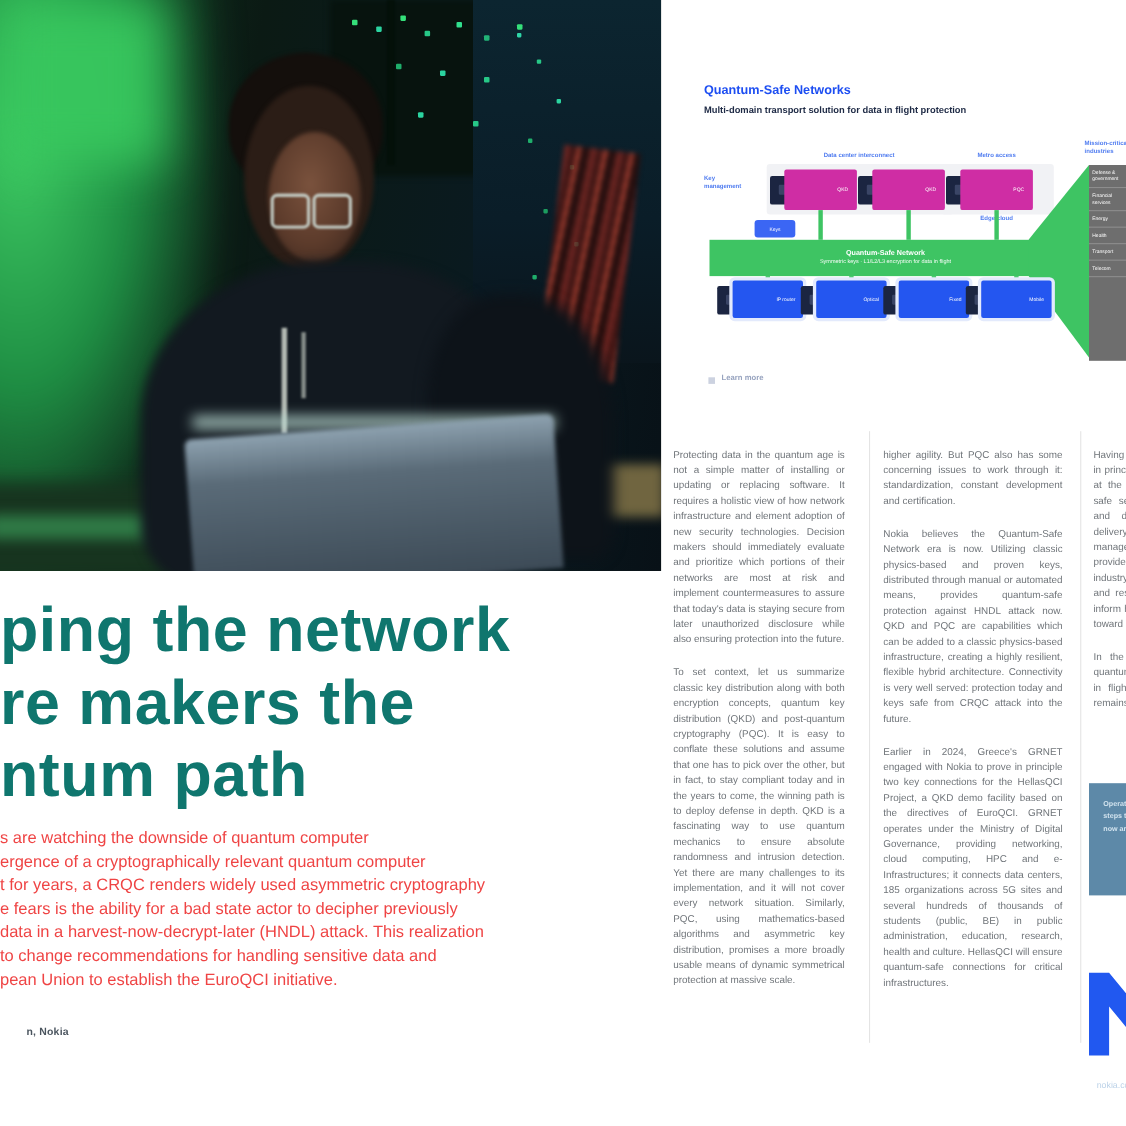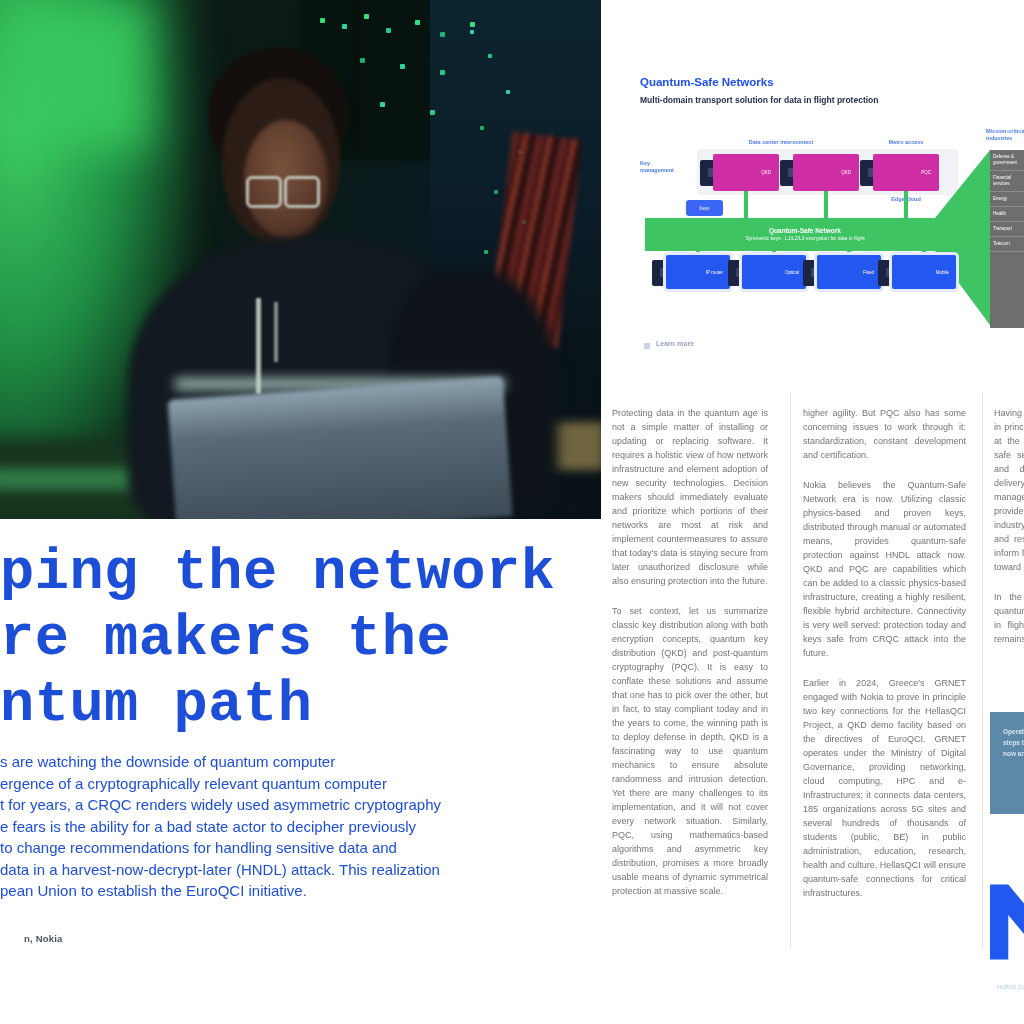--- a/index.html
+++ b/index.html
@@ -29,23 +29,23 @@
   .glass-l{left:246px;top:176px;width:30px;height:26px;border:3px solid #c9d4cd;border-radius:6px;filter:blur(1px);opacity:.9;}
   .glass-r{left:284px;top:176px;width:30px;height:26px;border:3px solid #c9d4cd;border-radius:6px;filter:blur(1px);opacity:.9;}
   .hoodie{left:128px;top:238px;width:350px;height:300px;border-radius:48% 42% 20% 20%;background:#121920;filter:blur(5px);}
   .hoodie2{left:388px;top:268px;width:170px;height:240px;border-radius:40% 50% 10% 10%;background:#0d1319;filter:blur(6px);}
   .drawstring1{left:256px;top:298px;width:5px;height:96px;background:#cfd5cc;filter:blur(1px);opacity:.85;}
   .drawstring2{left:274px;top:302px;width:4px;height:60px;background:#b9c0b8;filter:blur(1px);opacity:.7;}
   .laptop-glow{left:175px;top:378px;width:330px;height:12px;background:#b8d8d0;filter:blur(6px);opacity:.8;}
   .laptop{left:172px;top:388px;width:336px;height:140px;transform:rotate(-4deg);
     background:linear-gradient(180deg,#8ea2b0 0%,#5a6b78 30%,#3d4b57 100%);filter:blur(2px);border-radius:6px 6px 0 0;}
   
-  .headline{position:absolute;left:0;top:540px;width:600px;color:#1d4ed8;
-    font-family:Liberation Mono, monospace;font-weight:bold;font-size:57px;line-height:66px;letter-spacing:.5px;}
-  .intro{position:absolute;left:0;top:751px;width:560px;color:#1d4ed8;font-size:15px;line-height:21.5px;}
+  .headline{position:absolute;left:0;top:540px;width:600px;color:#0f766e;
+    font-family:Liberation Sans, sans-serif;font-weight:bold;font-size:57px;line-height:66px;letter-spacing:.5px;}
+  .intro{position:absolute;left:0;top:751px;width:560px;color:#ef4444;font-size:15px;line-height:21.5px;}
   .byline{position:absolute;left:0;top:933px;color:#4a545e;font-size:9.5px;font-weight:bold;letter-spacing:.2px;margin-left:24px;}
   
   .fig-title{position:absolute;left:640px;top:76px;color:#1d4ef2;font-size:11.5px;font-weight:bold;}
   .fig-subtitle{position:absolute;left:640px;top:95px;color:#1e2a45;font-size:8.5px;font-weight:bold;}
   .bluelabel{position:absolute;color:#4e7bf0;font-size:5.5px;font-weight:bold;text-align:center;white-space:pre-line;line-height:7px;}
   .backdrop{position:absolute;top:149px;height:46px;background:#f1f2f5;border-radius:3px;}
   .pinkbox{position:absolute;top:154px;width:66px;height:37px;background:#cf2da4;border-radius:2px;
     color:#ffffff;font-size:4.5px;line-height:5.5px;display:flex;align-items:center;justify-content:flex-end;padding-right:8px;box-sizing:border-box;}
   .chip{position:absolute;width:27px;height:26px;background:#1b2541;border-radius:2px;}
   .chip:after{content:"";position:absolute;left:8px;top:8px;width:10px;height:9px;background:#3a4precision66;background:#3a4566;border-radius:1px;}
@@ -107,22 +107,22 @@
     <div>ping the network</div>
     <div>re makers the</div>
     <div>ntum path</div>
   </div>
 
   <div class="intro">
     <div>s are watching the downside of quantum computer</div>
     <div>ergence of a cryptographically relevant quantum computer</div>
     <div>t for years, a CRQC renders widely used asymmetric cryptography</div>
     <div>e fears is the ability for a bad state actor to decipher previously</div>
+    <div>data in a harvest-now-decrypt-later (HNDL) attack. This realization</div>
     <div>to change recommendations for handling sensitive data and</div>
-    <div>data in a harvest-now-decrypt-later (HNDL) attack. This realization</div>
     <div>pean Union to establish the EuroQCI initiative.</div>
   </div>
 
   <div class="byline">n, Nokia</div>
 
   <div class="fig-title">Quantum-Safe Networks</div>
   <div class="fig-subtitle">Multi-domain transport solution for data in flight protection</div>
 
   <div class="backdrop" style="left:697px;width:170px;"></div>
   <div class="backdrop" style="left:856px;width:102px;"></div>

